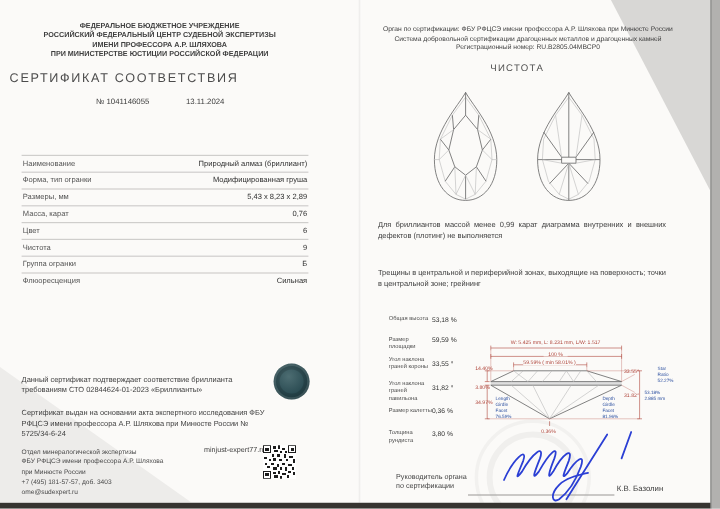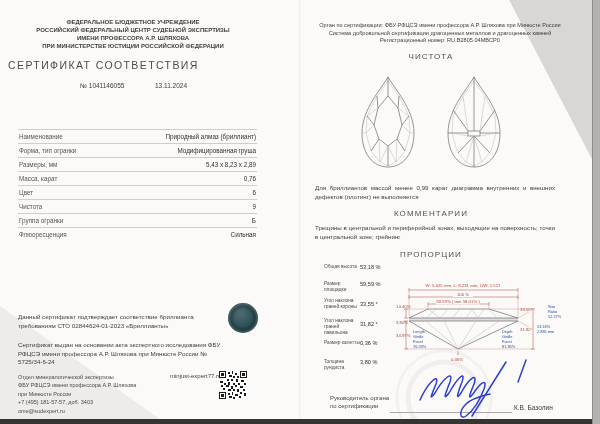--- a/index.html
+++ b/index.html
@@ -195,24 +195,22 @@
         <path class="dk" d="M36,3 C30,14 10,35 10,59 C10,80 21,93 36,93 C51,93 62,80 62,59 C62,35 42,14 36,3 Z"></path>
         <path class="lt" d="M36,7 L25,22 L15,42 L14,59 L19,77 L28,88 L36,92 M36,7 L47,22 L57,42 L58,59 L53,77 L44,88 L36,92"></path>
         <path class="dk" d="M36,3 L36,57 M30,57 L42,57 L42,62 L30,62 L30,57 M36,62 L36,93"></path>
         <path class="dk" d="M30,59 L10,59 M42,59 L62,59 M36,62 L20,79 M36,62 L52,79 M30,57 L15,36 M42,57 L57,36"></path>
         <path class="lt" d="M30,57 L25,22 M42,57 L47,22 M36,62 L28,88 M36,62 L44,88 M30,62 L14,59 M42,62 L58,59"></path>
       </svg>
     </div>
 
     <div class="rp-note" style="top:184px;">Для бриллиантов массой менее 0,99 карат диаграмма внутренних и внешних дефектов (плотинг) не выполняется</div>
 
-    <div class="sec-title" style="top:209px;">КОММЕНТАРИИ</div>
     <div class="rp-note" style="top:224px;">Трещины в центральной и периферийной зонах, выходящие на поверхность; точки в центральной зоне; грейнинг</div>
 
-    <div class="sec-title" style="top:250px;">ПРОПОРЦИИ</div>
 
     <div class="prow" style="top:264px;">
       <span class="pl">Общая высота</span>
       <span class="pv">53,18 %</span>
     </div>
     <div class="prow" style="top:281px;">
       <span class="pl">Размер площадки</span>
       <span class="pv">59,59 %</span>
     </div>
     <div class="prow two" style="top:298px;">

